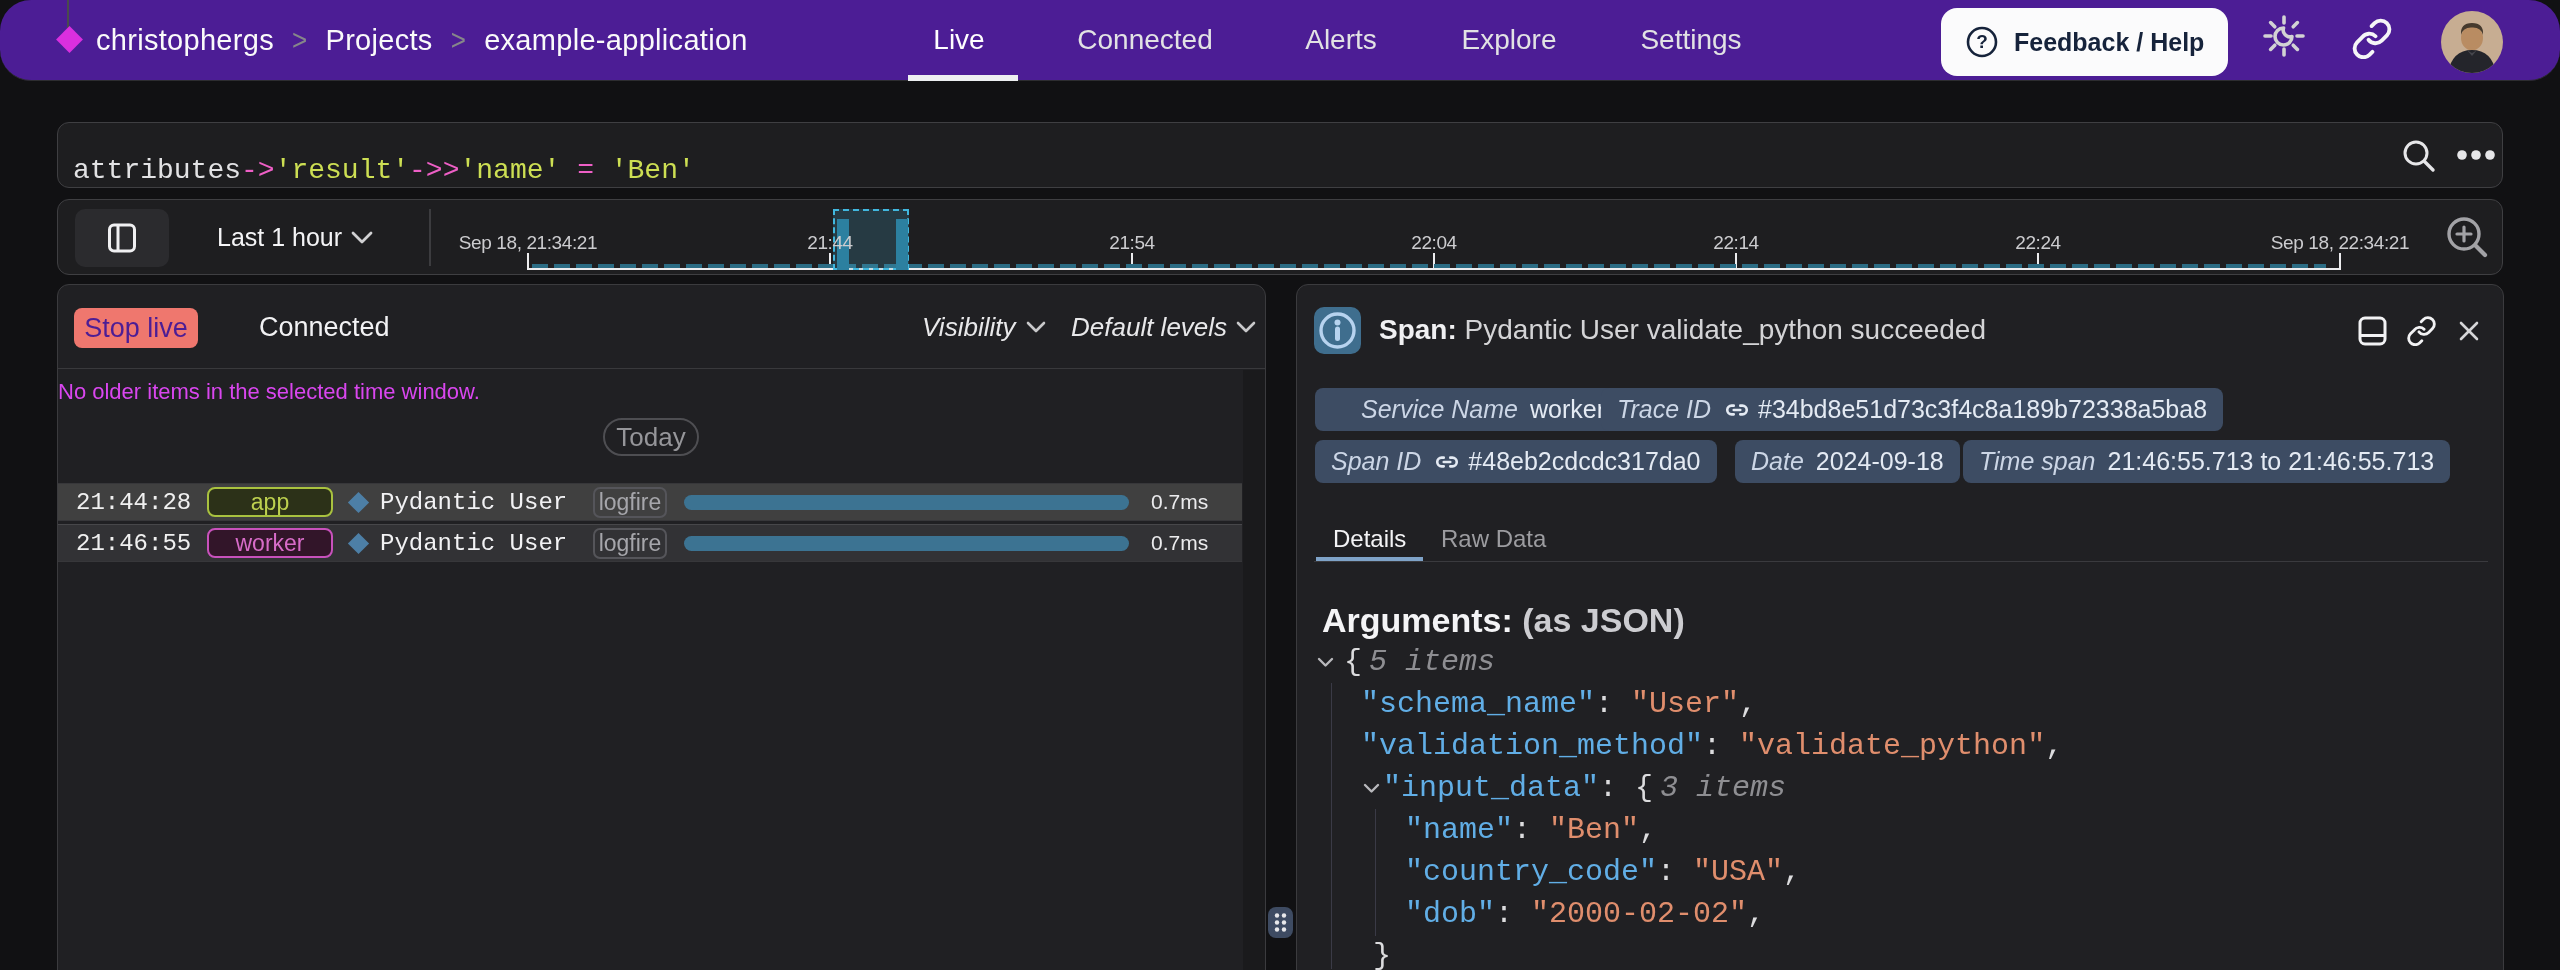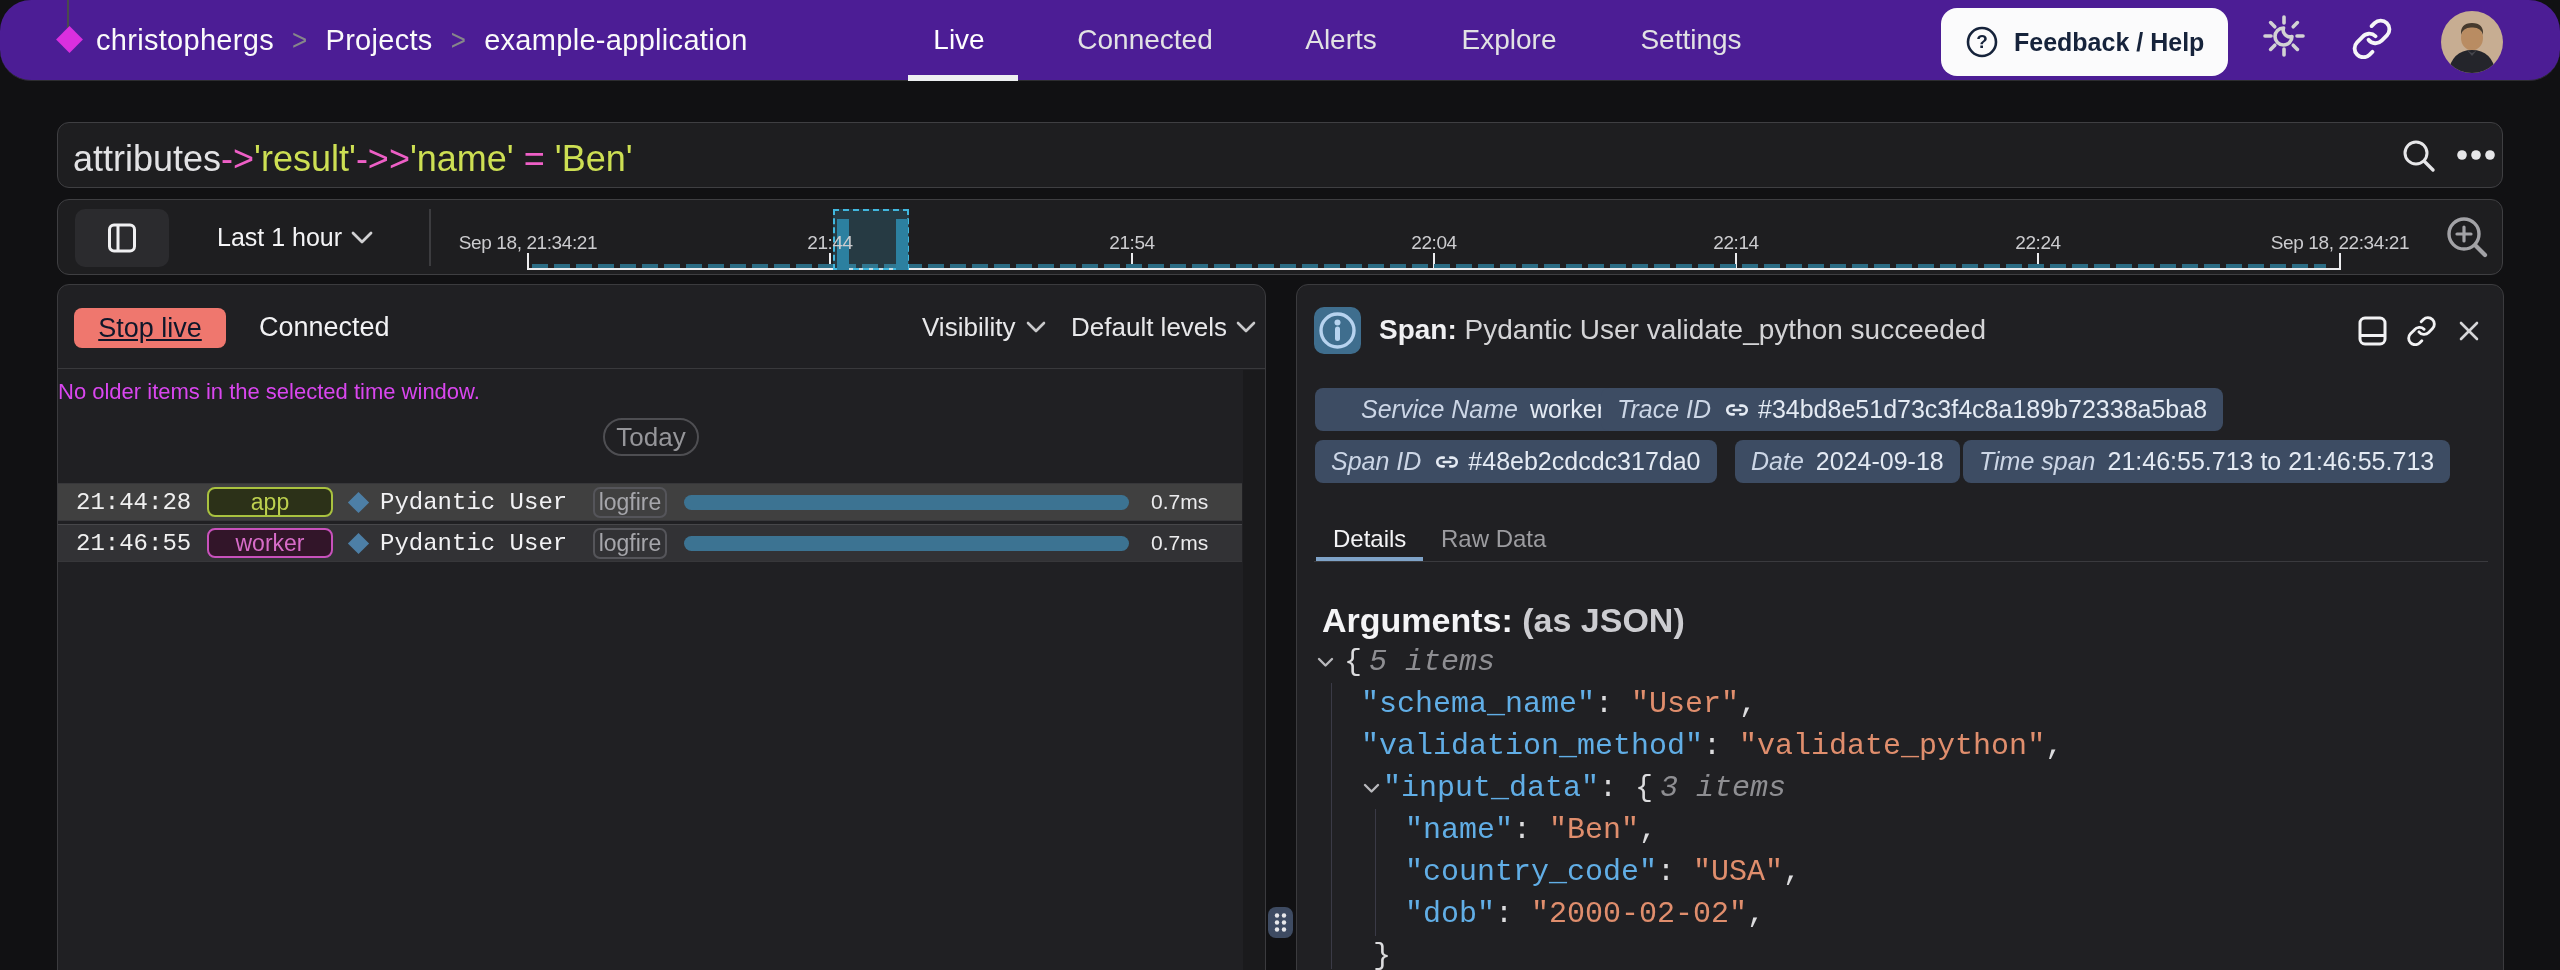--- a/index.html
+++ b/index.html
@@ -15,42 +15,42 @@
 #crumbs .sep { color:#86868a; margin:0 18px; font-size:26px; transform:scaleY(1.15); }
 .navitem { position:absolute; top:0; height:64px; line-height:80px; font-size:28px; color:#e2e2e4; transform:translateX(-50%); white-space:nowrap; }
 #nav-live { color:#ffffff; }
 #liveline { position:absolute; left:908px; top:75px; width:110px; height:6px; background:#edeff1; }
 #fbbtn { position:absolute; left:1941px; top:8px; width:287px; height:68px; background:#fbfbfc; border-radius:16px; display:flex; align-items:center; }
 #fbbtn svg { margin-left:24px; }
 #fbbtn span { margin-left:15px; font-size:25px; font-weight:bold; color:#16233b; }
 
 
 #qbar { position:absolute; left:57px; top:122px; width:2446px; height:66px; background:#1e1e20; border:1px solid #3f3f42; border-radius:12px; }
-#qtext { position:absolute; left:15px; top:4px; height:64px; line-height:64px; font-family:Liberation Sans, sans-serif; font-size:36px; white-space:pre; color:#e2e2e4; }
+#qtext { position:absolute; left:15px; top:16px; height:64px; line-height:64px; font-family:Liberation Mono, monospace; font-size:28px; white-space:pre; color:#e2e2e4; }
 .qop { color:#ee5fc6; }
 .qstr { color:#cddf53; }
 
 
 #tl { position:absolute; left:57px; top:199px; width:2446px; height:76px; background:#1e1e20; border:1px solid #3f3f42; border-radius:12px; }
 #sbtn { position:absolute; left:17px; top:9px; width:94px; height:58px; background:#2b2b2e; border-radius:10px; display:flex; align-items:center; justify-content:center; }
 #lh { position:absolute; left:159px; top:0; height:74px; line-height:74px; font-size:25px; color:#f4f4f6; }
 #tldiv { position:absolute; left:371px; top:9px; width:2px; height:57px; background:#3c3c3f; }
 .tlab { position:absolute; top:32px; height:22px; line-height:22px; font-size:19px; letter-spacing:-0.4px; color:#cccccf; transform:translateX(-50%); white-space:nowrap; z-index:3; }
 .tick { position:absolute; top:53px; width:2px; height:17px; background:#ececee; }
 #baseline { position:absolute; left:470px; top:68px; width:1813px; height:2px; background:#ececee; }
 #dashes { position:absolute; left:474px; top:64px; width:1794px; height:4px; background:repeating-linear-gradient(90deg,#2b6c84 0px,#2b6c84 16px,transparent 16px,transparent 22px); }
 #sel { position:absolute; left:775px; top:9px; width:76px; height:61px; background:rgba(70,160,190,0.22); border:2px dashed #41b7de; }
 .selbar { position:absolute; top:19px; width:12px; height:51px; background:#2c80a0; }
 
 
 #lp { position:absolute; left:57px; top:284px; width:1209px; height:700px; background:#202023; border:1px solid #3b3b3e; border-radius:12px; }
 #lhdr { position:absolute; left:0; top:0; width:100%; height:84px; border-bottom:1px solid #39393c; }
-#stoplive { position:absolute; left:16px; top:23px; width:152px; height:40px; background:#ef776e; border-radius:8px; color:#0f172a; font-size:27px; text-align:center; line-height:40px;text-decoration:underline; }
+#stoplive { position:absolute; left:16px; top:23px; width:124px; height:40px; background:#ef776e; border-radius:8px; color:#4c1d95; font-size:27px; text-align:center; line-height:40px; }
 #conn { position:absolute; left:201px; top:0; height:80px; line-height:84px; font-size:27px; color:#f2f2f4; }
-.ddl { position:absolute; top:0; height:84px; line-height:84px; font-size:26px; color:#e8e8ea; }
+.ddl { position:absolute; top:0; height:84px; line-height:84px; font-size:26px; color:#e8e8ea;font-style:italic; }
 #emptymsg { position:absolute; left:0; top:94px; width:1185px; font-size:22px; color:#d946ef; }
 #today { position:absolute; left:545px; top:133px; width:96px; height:38px; border:2px solid #4e4e52; border-radius:19px; text-align:center; line-height:34px; font-size:26px; color:#96969a; }
 .lrow { position:absolute; left:0; width:1184px; height:38px; border-top:1px solid #37373a; border-bottom:1px solid #37373a; }
 #row1 { top:198px; background:#404040; }
 #row2 { top:239px; background:#323235; border-top-color:#47474a; }
 .rtime { position:absolute; left:18px; top:0; height:100%; display:flex; align-items:center; font-family:"Liberation Mono", monospace; font-size:24px; color:#f0f0f0; }
 .rtag { position:absolute; left:149px; top:3px; width:126px; height:30px; border-radius:8px; border:2px solid; text-align:center; line-height:27px; font-size:23px; }
 .tag-app { border-color:#a9c23f; color:#bdd04f; background:#2c3118; }
 .tag-worker { border-color:#c851bc; color:#d76cc8; background:#321529; }
 .rdia { position:absolute; left:293px; top:11px; width:15px; height:15px; background:#4d7fa6; transform:rotate(45deg); }

